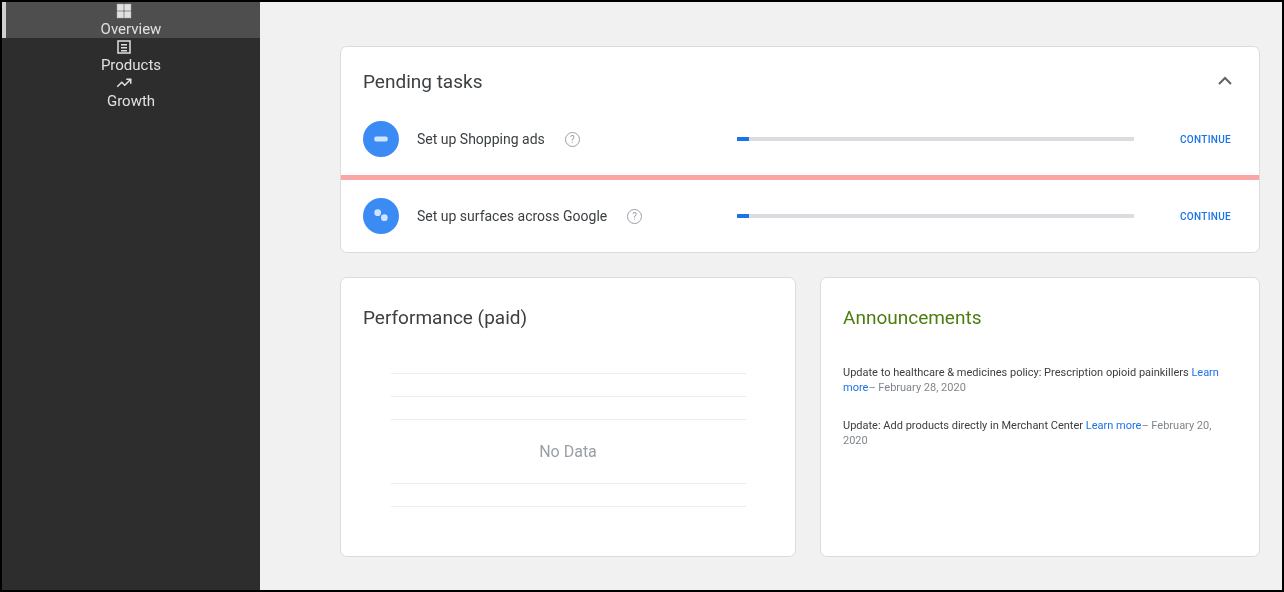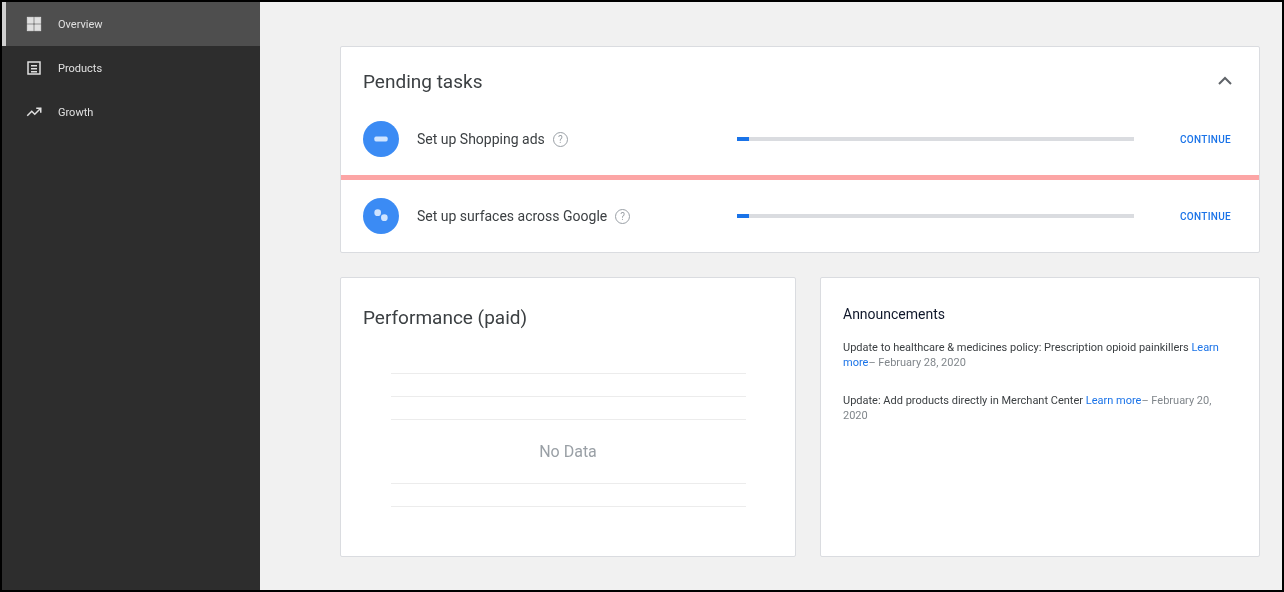--- a/index.html
+++ b/index.html
@@ -15,24 +15,25 @@
   }
   .sidebar {
     width: 258px;
     background: #2d2d2d;
     color: #e0e0e0;
     flex-shrink: 0;
   }
   .sidebar-item {
     display: flex;
     align-items: center;
-    height: 44px;
+    height: 36px;
     padding: 0 22px;
-    font-size: 11px;
+    font-size: 15px;
     cursor: pointer;
+    flex-direction: column;
   }
   .sidebar-item.active {
     background: #4e4e4e;
     border-left: 4px solid #cfcfcf;
     padding-left: 18px;
   }
   .sidebar-icon {
     width: 20px;
     height: 20px;
     margin-right: 14px;
@@ -44,21 +45,21 @@
   }
   .main {
     flex: 1;
     background: #f1f1f1;
     padding: 44px 18px 0 80px;
     overflow: auto;
   }
   .card {
     background: #fff;
     border: 1px solid #dadce0;
-    border-radius: 2px;
+    border-radius: 7px;
   }
   .tasks-card { width: 920px; margin-bottom: 24px; }
   .tasks-header {
     display: flex;
     justify-content: space-between;
     align-items: center;
     padding: 22px 22px 10px 22px;
   }
   .tasks-title {
     font-size: 19px;
@@ -82,21 +83,21 @@
     background: #3b8bf4;
     display:flex; align-items:center; justify-content:center;
     margin-right:18px;
     flex-shrink:0;
   }
   .task-label {
     font-size:14px;
     color:#3c4043;
     display:flex;
     align-items:center;
-    gap:8px;
+    gap:20px;
     width:320px;
   }
   .help-circle {
     width:15px;height:15px;
     border:1.2px solid #9aa0a6;
     border-radius:50%;
     display:inline-flex;align-items:center;justify-content:center;
     font-size:10px;color:#9aa0a6;
     cursor:pointer;
   }
@@ -139,21 +140,21 @@
     align-items:center;
   }
   .perf-line {
     width:355px;height:1px;background:#ececec;
   }
   .no-data {
     font-size:16px;color:#9aa0a6;
     text-align:center;
   }
   .ann-card { width:440px; min-height:280px; padding:28px 22px 10px 22px; }
-  .ann-title { font-size:14px;font-weight:400;color:#0f172a;margin-bottom:18px; }
+  .ann-title { font-size:19px;font-weight:400;color:#4d7c0f;margin-bottom:36px; }
   .ann-item { font-size:11px; color:#3c4043; margin-bottom:22px; line-height:1.4; }
   .ann-link { color:#1a73e8; cursor:pointer; }
   .ann-date { color:#80868b; }
 </style>
 </head>
 <body>
 
 <nav class="sidebar">
   <div class="sidebar-item active">
     <span class="sidebar-icon">

